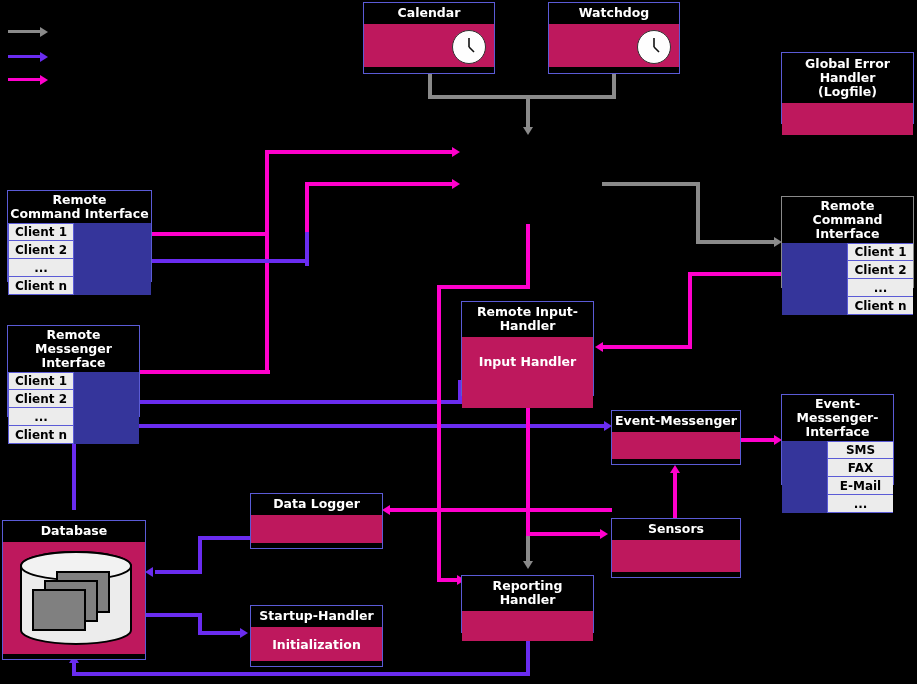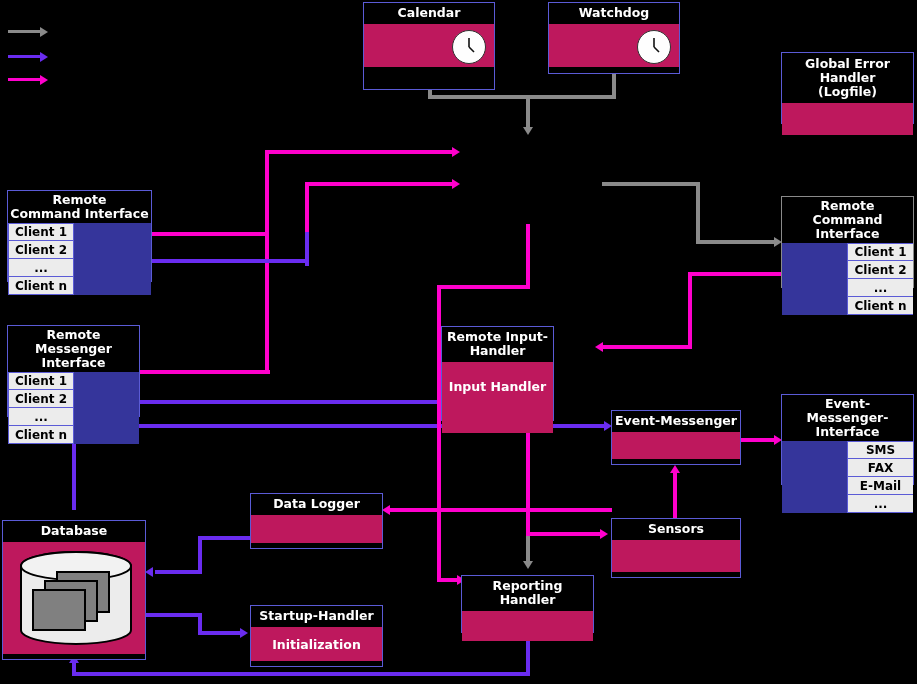--- a/index.html
+++ b/index.html
@@ -129,21 +129,21 @@
   <div class="ln b" style="left:198px;top:631px;width:44px;height:4px;"></div>
   <div class="arr r b" style="left:240px;top:628px;"></div>
 
   <div class="ln b" style="left:526px;top:632px;width:4px;height:44px;"></div>
   <div class="ln b" style="left:72px;top:672px;width:458px;height:4px;"></div>
   <div class="ln b" style="left:72px;top:662px;width:4px;height:14px;"></div>
   <div class="arr u b" style="left:69px;top:655px;"></div>
 
   <div class="ln b" style="left:128px;top:415px;width:4px;height:12px;"></div>
 
-  <div class="box" style="left:363px;top:2px;width:132px;height:88px;">
+  <div class="box" style="left:363px;top:2px;width:132px;height:72px;">
     <div class="title">Calendar</div>
     <div class="body" style="height:43px;position:relative;">
       <div class="clock" style="right:8px;top:6px;width:32px;height:32px;">
         <svg width="32" height="32" viewBox="0 0 32 32">
             <line x1="16" y1="16" x2="16" y2="7" stroke="#111" stroke-width="1.6"></line>
             <line x1="16" y1="16" x2="21" y2="21" stroke="#111" stroke-width="1.6"></line>
           </svg>
       </div>
     </div>
   </div>
@@ -210,33 +210,33 @@
       <div class="cells" style="width:66px;">
         <div class="cell first">Client 1</div>
         <div class="cell">Client 2</div>
         <div class="cell">...</div>
         <div class="cell">Client n</div>
       </div>
       <div class="pane" style="flex:1;"></div>
     </div>
   </div>
 
-  <div class="box" style="left:441px;top:301px;width:113px;height:95px;margin-top:25px;">
+  <div class="box" style="left:461px;top:301px;width:133px;height:95px;">
     <div class="title">Remote Input-Handler</div>
     <div class="body" style="height:71px;">
       <div class="bodytext" style="height:48px;">Input Handler</div>
     </div>
   </div>
 
   <div class="box" style="left:611px;top:410px;width:130px;height:55px;">
     <div class="title">Event-Messenger</div>
     <div class="body" style="height:27px;"></div>
   </div>
 
-  <div class="box" style="left:781px;top:394px;width:133px;height:91px;">
+  <div class="box" style="left:781px;top:394px;width:113px;height:91px;">
     <div class="title two" style="padding-top:2px;padding-bottom:2px;">
       <div>Event-Messenger-</div>
       <div>Interface</div>
     </div>
     <div class="split right">
       <div class="pane" style="flex:1;"></div>
       <div class="cells" style="width:66px;">
         <div class="cell first">SMS</div>
         <div class="cell">FAX</div>
         <div class="cell">E-Mail</div>

